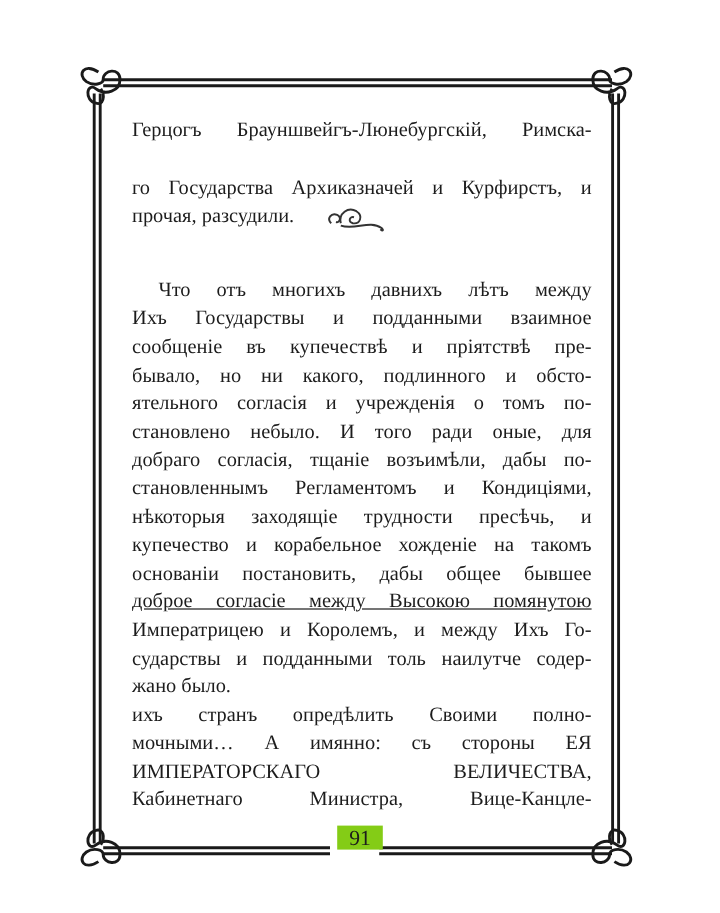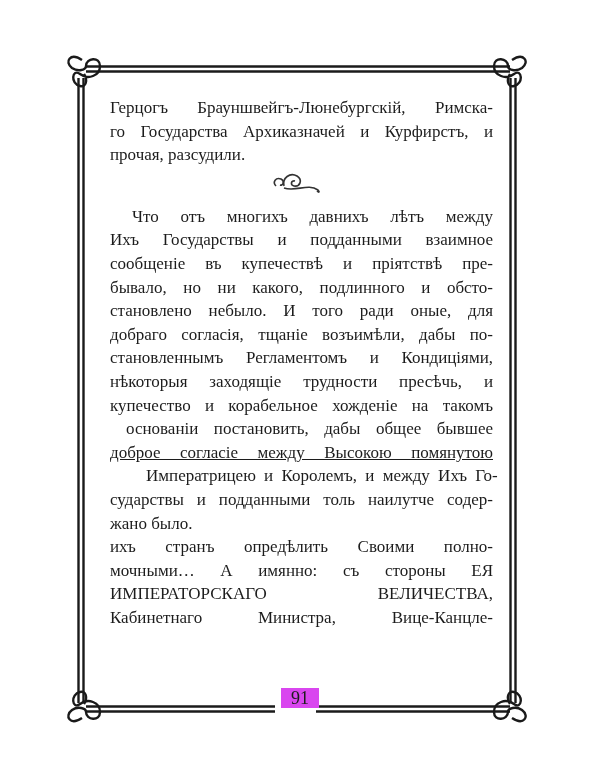--- a/index.html
+++ b/index.html
@@ -25,21 +25,21 @@
     }
     .page-number {
       position: absolute;
       left: 0; width: 600px;
       top: 688px;
       text-align: center;
       font-family: "Liberation Serif", serif;
       font-size: 18px;
       color: #1c1c1c;
     }
-    .page-number span { background: #d946ef; padding: 0 10px; }
+    .page-number span { background: #84cc16; padding: 0 10px; }
   </style>
 </head>
 <body>
 
 <svg class="frame-svg" viewBox="0 0 600 761" xmlns="http://www.w3.org/2000/svg">
   <g fill="none" stroke="#1a1a1a" stroke-width="2.4">
 
     <line x1="86" y1="66.5" x2="510" y2="66.5"></line>
     <line x1="86" y1="71.5" x2="510" y2="71.5"></line>
 
@@ -71,37 +71,38 @@
   <g fill="none" stroke="#333" stroke-width="1.6">
     <path d="M276,186 C272,182 276,177 281,179 C285,181 283,186 280,185"></path>
     <path d="M284,186 C282,178 290,172 297,176 C303,180 300,187 294,186 C290,185 291,180 295,181"></path>
     <path d="M284,188 C296,192 308,183 318,190 C320,192 319,193 317,191"></path>
   </g>
 </svg>
 
 <div class="content">
   <div>
     <span class="line" style="display: block; word-spacing: 9.5px;">Герцогъ Брауншвейгъ-Люнебургскій, Римска-</span>
-    <span class="line" style="display: block; word-spacing: 5px;">го Государства Архиказначей и Курфирстъ, и</span>
+    <span class="line" style="display: block; word-spacing: 5px; margin-top: 25px;">го Государства Архиказначей и Курфирстъ, и</span>
     <span class="line last">прочая, разсудили.</span>
   </div>
   <div class="ornament"></div>
   <div>
     <span class="line indent" style="display: block; word-spacing: 12.4px;">Что отъ многихъ давнихъ лѣтъ между</span>
     <span class="line" style="display: block; word-spacing: 12.25px;">Ихъ Государствы и подданными взаимное</span>
     <span class="line" style="display: block; word-spacing: 10px;">сообщеніе въ купечествѣ и пріятствѣ пре-</span>
     <span class="line" style="display: block; word-spacing: 7.5px;">бывало, но ни какого, подлинного и обсто-</span>
+    <span class="line" style="display: block; word-spacing: 6.66667px;">ятельного согласія и учрежденія о томъ по-</span>
     <span class="line" style="display: block; word-spacing: 7.66667px;">становлено небыло. И того ради оные, для</span>
     <span class="line" style="display: block; word-spacing: 4px;">добраго согласія, тщаніе возъимѣли, дабы по-</span>
     <span class="line" style="display: block; word-spacing: 8px;">становленнымъ Регламентомъ и Кондиціями,</span>
     <span class="line" style="display: block; word-spacing: 10.25px;">нѣкоторыя заходящіе трудности пресѣчь, и</span>
     <span class="line" style="display: block; word-spacing: 3.8px;">купечество и корабельное хожденіе на такомъ</span>
-    <span class="line" style="display: block; word-spacing: 7.75px; margin-left: 16px;">основаніи постановить, дабы общее бывшее</span>
+    <span class="line" style="display: block; word-spacing: 7.75px;">основаніи постановить, дабы общее бывшее</span>
     <span class="line" style="display: block; word-spacing: 7.75px; text-decoration: underline;">доброе согласіе между Высокою помянутою</span>
-    <span class="line" style="display: block; word-spacing: 4px; margin-left: 36px;">Императрицею и Королемъ, и между Ихъ Го-</span>
+    <span class="line" style="display: block; word-spacing: 4px;">Императрицею и Королемъ, и между Ихъ Го-</span>
     <span class="line" style="display: block; word-spacing: 2.4px;">сударствы и подданными толь наилутче содер-</span>
     <span class="line last">жано было.</span>
   </div>
   <div>
     <span class="line" style="display: block; word-spacing: 18.75px;">ихъ странъ опредѣлить Своими полно-</span>
     <span class="line" style="display: block; word-spacing: 16.2px;">мочными… А имянно: съ стороны ЕЯ</span>
     <span class="line" style="display: block; word-spacing: 81px;">ИМПЕРАТОРСКАГО ВЕЛИЧЕСТВА,</span>
     <span class="line" style="display: block; word-spacing: 38.5px;">Кабинетнаго Министра, Вице-Канцле-</span>
   </div>
 </div>

